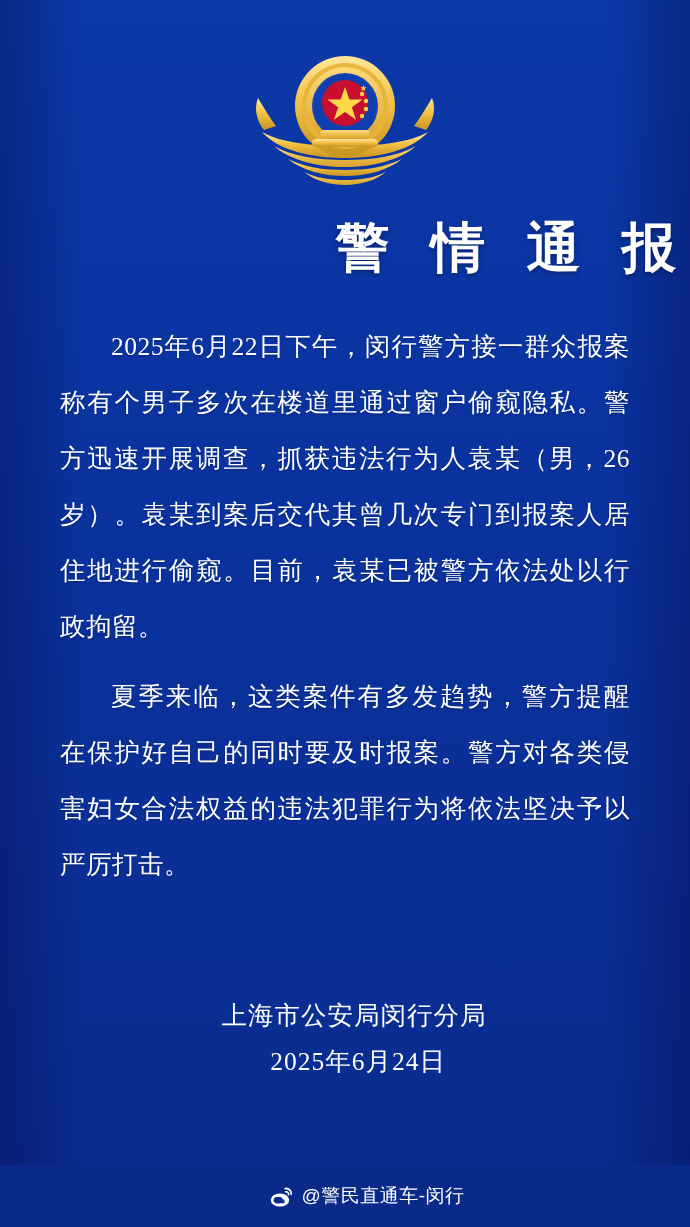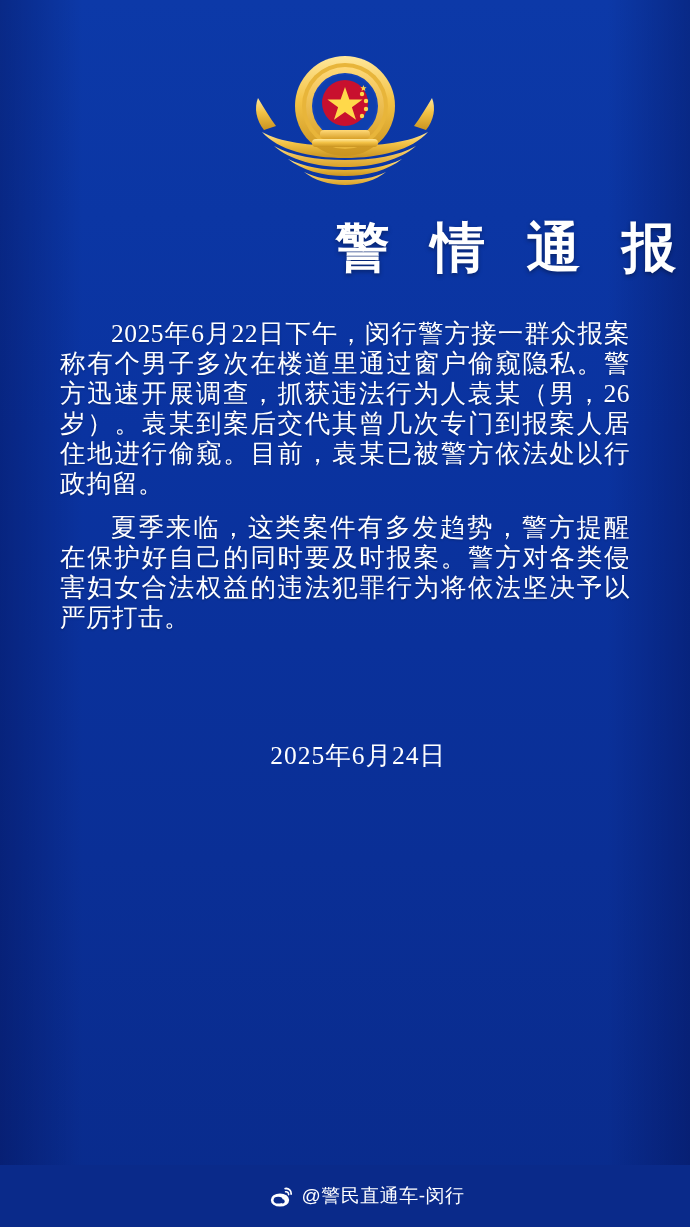--- a/index.html
+++ b/index.html
@@ -59,21 +59,21 @@
 
   .body-text {
     margin: 34px 60px 0 60px;
     position: relative;
     z-index: 2;
   }
 
   .para {
     color: #ffffff;
     font-size: 25.5px;
-    line-height: 30px;
+    line-height: 56px;
     text-align: justify;
     text-justify: inter-ideograph;
     text-indent: 2em;
     margin: 0 0 14px 0;
     letter-spacing: 0.5px;
     text-shadow: 0 1px 2px rgba(0,0,0,0.25);
   }
 
   .signature {
     position: relative;
@@ -185,20 +185,21 @@
   </div>
 
   <div class="title">警 情 通 报</div>
 
   <div class="body-text">
     <p class="para">2025年6月22日下午，闵行警方接一群众报案称有个男子多次在楼道里通过窗户偷窥隐私。警方迅速开展调查，抓获违法行为人袁某（男，26岁）。袁某到案后交代其曾几次专门到报案人居住地进行偷窥。目前，袁某已被警方依法处以行政拘留。</p>
     <p class="para">夏季来临，这类案件有多发趋势，警方提醒在保护好自己的同时要及时报案。警方对各类侵害妇女合法权益的违法犯罪行为将依法坚决予以严厉打击。</p>
   </div>
 
   <div class="signature">
+    <div class="sig-org">上海市公安局闵行分局</div>
     <div class="sig-date">2025年6月24日</div>
   </div>
 
   <div class="spacer"></div>
 </div>
 
 <div class="footer">
   <span class="weibo-icon">
     <svg viewBox="0 0 24 24" width="24" height="24" aria-hidden="true">
       <ellipse cx="11" cy="15" rx="9.2" ry="6.6" fill="#ffffff"></ellipse>

